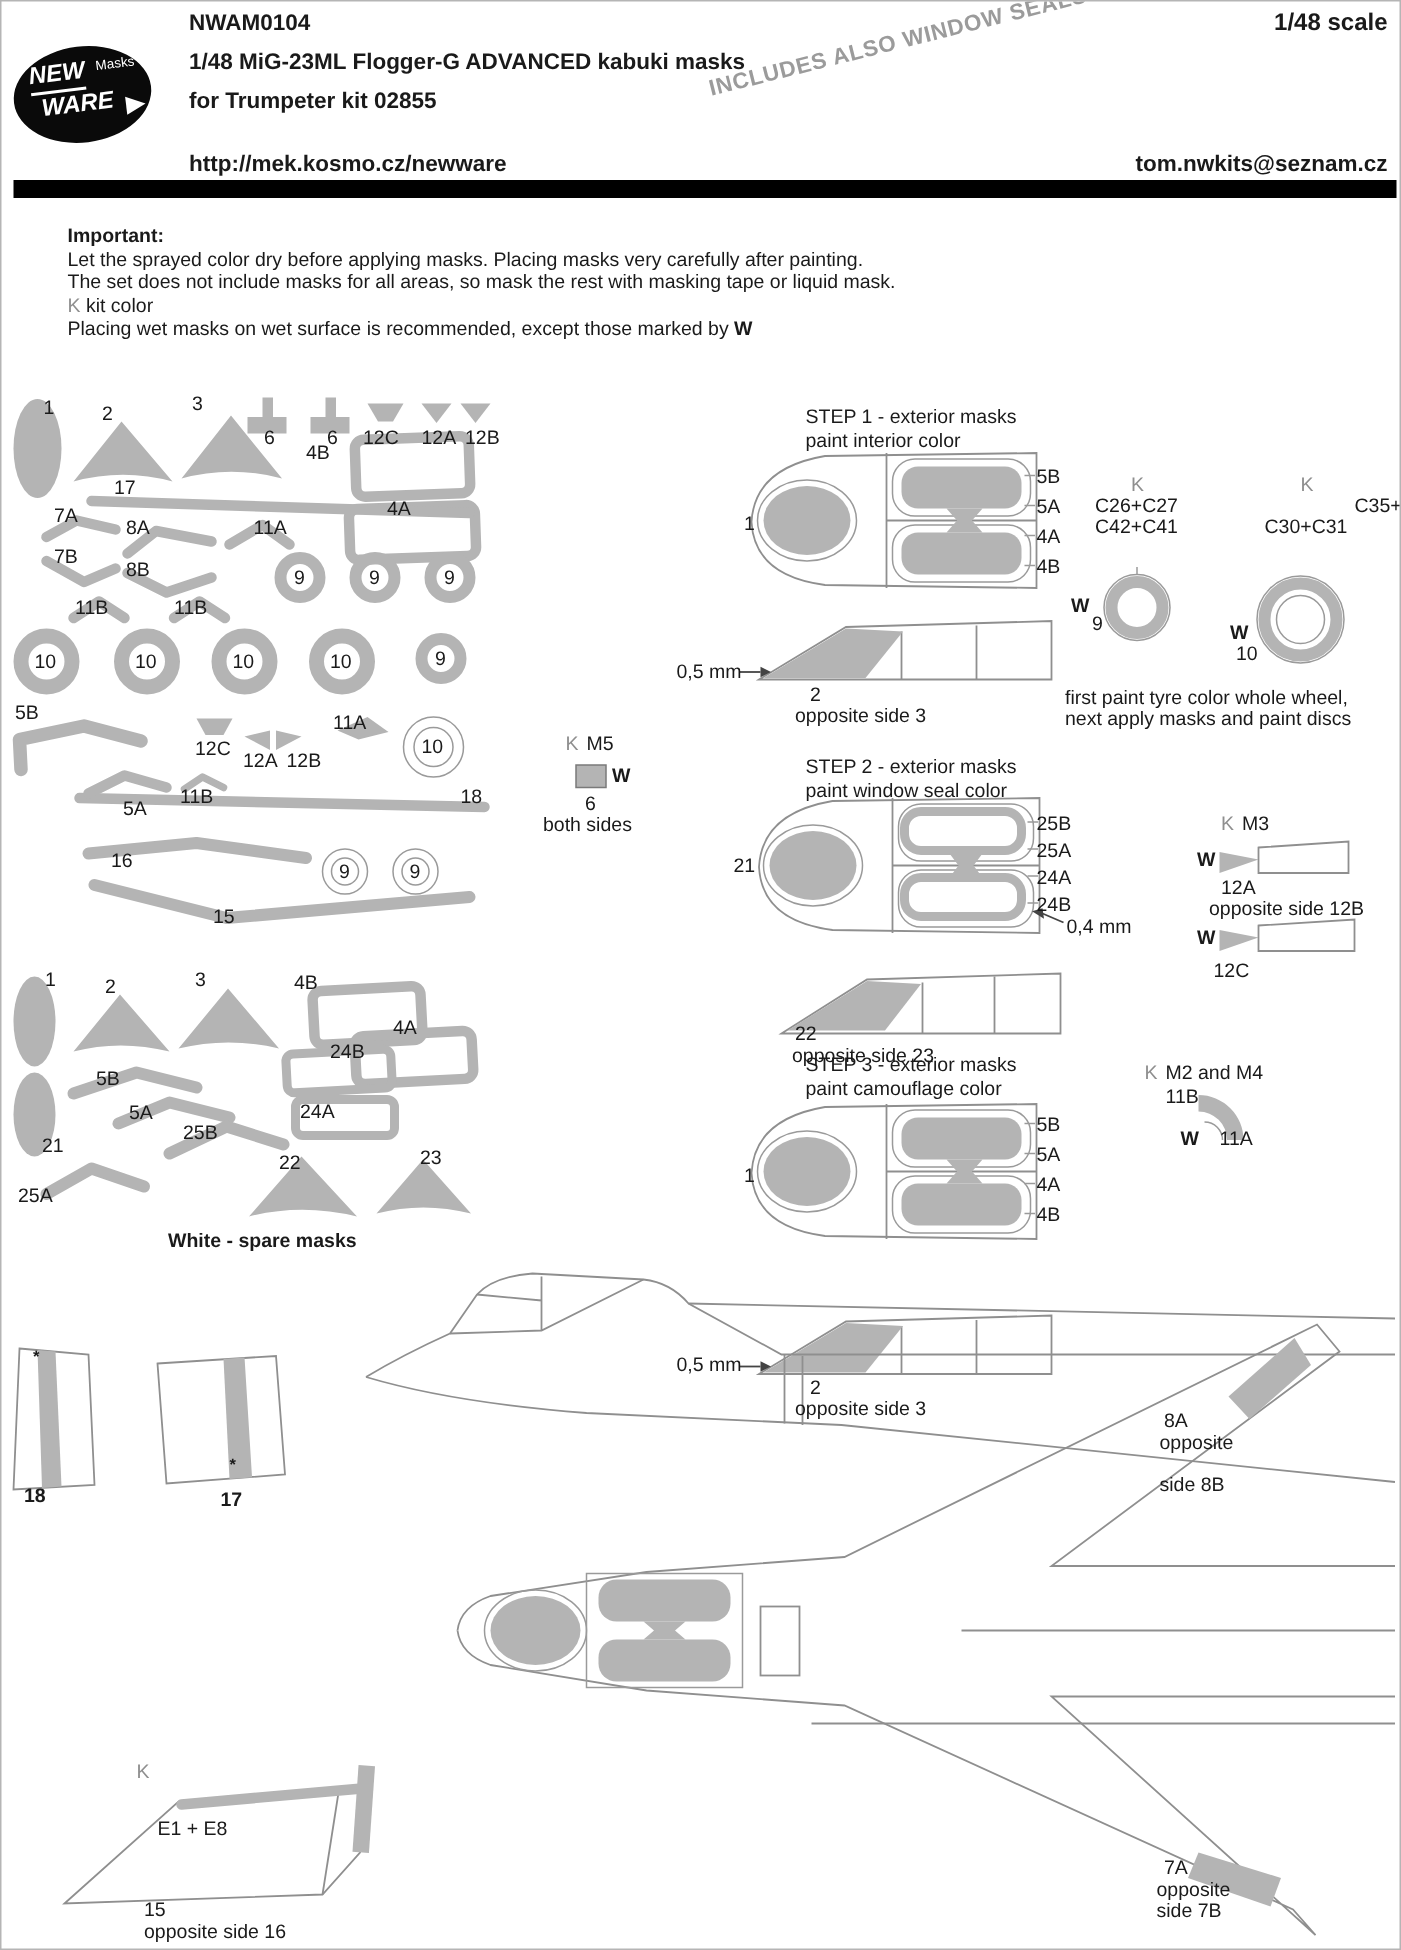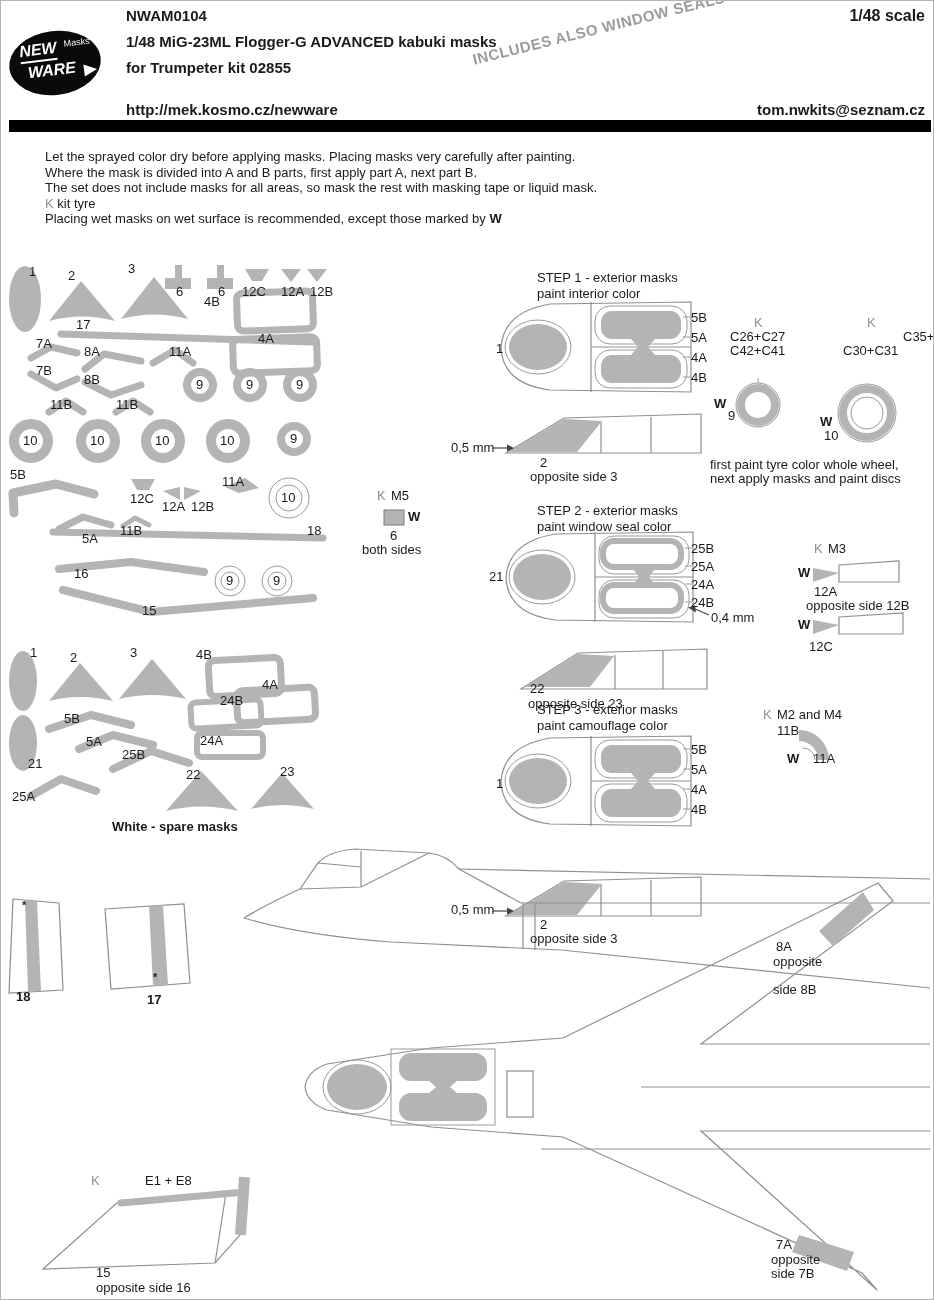--- a/index.html
+++ b/index.html
@@ -60,24 +60,24 @@
   <div class="abs hline" style="left:125px;top:6px">NWAM0104</div>
   <div class="abs hline" style="left:125px;top:32px">1/48 MiG-23ML Flogger-G ADVANCED kabuki masks</div>
   <div class="abs hline" style="left:125px;top:58px">for Trumpeter kit 02855</div>
   <div class="abs hline" style="left:125px;top:100px">http://mek.kosmo.cz/newware</div>
   <div class="abs hline" style="right:8px;top:6px;width:150px;text-align:right;font-size:16px">1/48 scale</div>
   <div class="abs banner" style="left:472px;top:50px">INCLUDES ALSO WINDOW SEALS MASKS</div>
   <div class="abs hline" style="right:8px;top:100px;width:240px;text-align:right">tom.nwkits@seznam.cz</div>
   <div class="bar"></div>
 
   <div class="notes">
+    <div class="nh">Important:</div>
     <div>Let the sprayed color dry before applying masks. Placing masks very carefully after painting.</div>
-    <div>Where the mask is divided into A and B parts, first apply part A, next part B.</div>
     <div>The set does not include masks for all areas, so mask the rest with masking tape or liquid mask.</div>
-    <div><span class="gray">K</span> <span>kit tyre</span></div>
+    <div><span class="gray">K</span> <span>kit color</span></div>
     <div><span>Placing wet masks on wet surface is recommended, except those marked by </span><b>W</b></div>
   </div>
 
   <svg width="934" height="1300" viewBox="0 0 934 1300">
 
     <ellipse cx="24" cy="298" rx="16" ry="33" class="g"></ellipse>
     <path class="g" d="M48,320 L80,280 L114,320 Q81,311 48,320 Z"></path>
     <path class="g" d="M120,318 L153,276 L187,318 Q153,309 120,318 Z"></path>
     <rect x="174" y="264" width="7" height="14" class="g"></rect>
     <rect x="164" y="277" width="26" height="11" class="g"></rect>
@@ -352,18 +352,18 @@
       <div class="lbl b" style="left: 152px; top: 971px; font-size: 11px;">*</div>
       <div class="lbl b" style="left: 15px; top: 989px;">18</div>
       <div class="lbl b" style="left: 146px; top: 992px;">17</div>
       <div class="lbl" style="left: 775px; top: 939px;">8A</div>
       <div class="lbl" style="left: 772px; top: 954px;">opposite</div>
       <div class="lbl" style="left: 772px; top: 968px; margin-top: 14px;">side 8B</div>
       <div class="lbl" style="left: 775px; top: 1237px;">7A</div>
       <div class="lbl" style="left: 770px; top: 1252px;">opposite</div>
       <div class="lbl" style="left: 770px; top: 1266px;">side 7B</div>
       <div class="lbl gray" style="left: 90px; top: 1173px;">K</div>
-      <div class="lbl" style="left: 104px; top: 1173px; margin-left: 40px;">E1 + E8</div>
+      <div class="lbl" style="left: 104px; top: 1211px;">E1 + E8</div>
       <div class="lbl" style="left: 95px; top: 1265px;">15</div>
       <div class="lbl" style="left: 95px; top: 1280px;">opposite side 16</div>
     </div>
 
 </div>
 
 </body></html>

